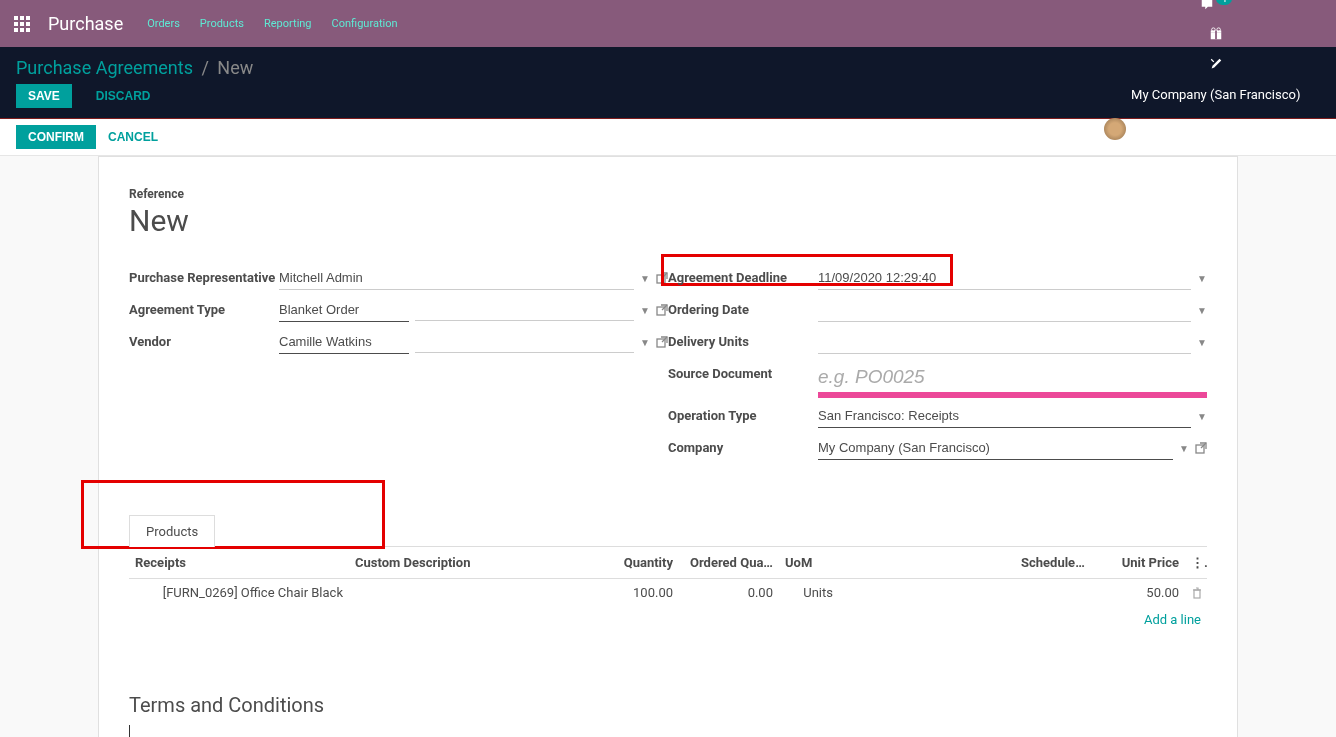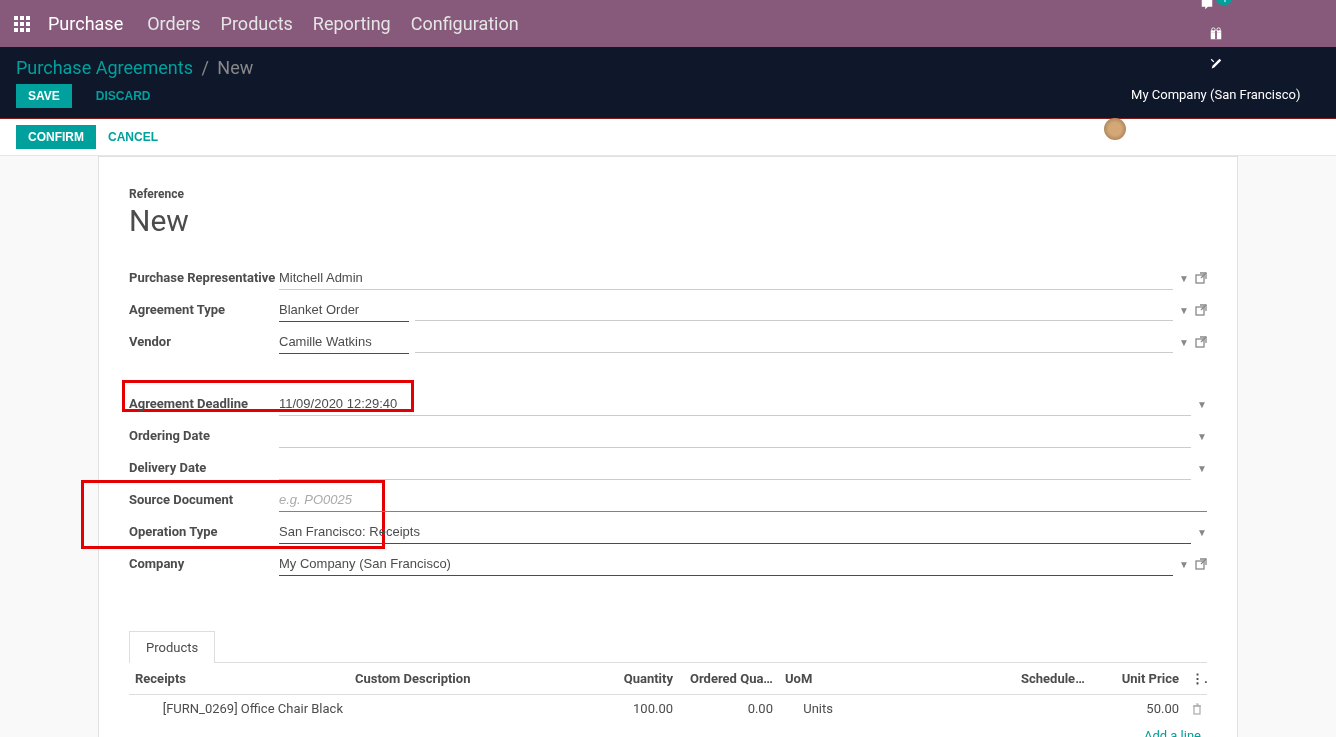--- a/index.html
+++ b/index.html
@@ -2,21 +2,21 @@
 <html><head>
 <meta charset="utf-8">
 <style>
 * { box-sizing: border-box; margin: 0; padding: 0; }
 body { font-family: -apple-system, BlinkMacSystemFont, "Segoe UI", Roboto, "Helvetica Neue", Arial, sans-serif; font-size: 13px; color: #4c4c4c; background: #f9f9f9; }
 .topnav { background: #875a7b; color: #fff; height: 47px; display: flex; align-items: center; padding: 0 8px; }
 .apps-icon { width: 28px; height: 28px; display: flex; align-items: center; justify-content: center; cursor: pointer; }
 .apps-icon svg { width: 16px; height: 16px; }
 .app-name { font-size: 18px; font-weight: 400; margin: 0 24px 0 12px; }
 .main-menu { display: flex; gap: 20px; }
-.main-menu-item { color: #e5e5e5; font-size: 18px; cursor: pointer; }
+.main-menu-item { color: #5eead4; font-size: 11px; cursor: pointer; }
 .nav-spacer { flex: 1; }
 .systray { display: flex; align-items: center; gap: 16px; flex-direction: column; }
 .systray-icon { cursor: pointer; display: flex; align-items: center; position: relative; }
 .badge { background: #00a09d; color: #fff; font-size: 10px; padding: 1px 5px; border-radius: 8px; margin-left: 2px; position: relative; top: -6px; }
 .company-name { font-size: 13px; cursor: pointer; }
 .user-section { display: flex; align-items: flex-start; gap: 14px; cursor: pointer; }
 .avatar { width: 22px; height: 22px; border-radius: 50%; background: radial-gradient(circle, #d4a876 40%, #8b6b47 100%); }
 .user-name { font-size: 13px; }
 
 .control-panel { background: #0f172a; border-bottom: 1px solid #7f1d1d; }
@@ -38,30 +38,30 @@
 .arrow-step.active { color: #875a7b; background: #e9e9e9; }
 .arrow-step::after { content: ''; position: absolute; right: -8px; top: 0; width: 0; height: 0; border-top: 13px solid transparent; border-bottom: 13px solid transparent; border-left: 8px solid #fff; z-index: 2; }
 .arrow-step.active::after { border-left-color: #e9e9e9; }
 .arrow-step::before { content: ''; position: absolute; right: -9px; top: 0; width: 0; height: 0; border-top: 13px solid transparent; border-bottom: 13px solid transparent; border-left: 9px solid #ddd; z-index: 1; }
 
 .form-sheet-wrap { display: flex; justify-content: center; padding: 0; }
 .form-sheet { background: #fff; border: 1px solid #e0e0e0; width: 1140px; margin: 0 auto; padding: 30px 30px 40px 30px; }
 .oe-title-label { font-size: 12px; font-weight: 700; color: #4c4c4c; }
 .oe-title h1 { font-size: 30px; font-weight: 400; color: #4c4c4c; margin-top: 2px; }
 
-.form-group-row { display: flex; gap: 30px; margin-top: 28px; flex-direction: column; }
+.form-group-row { display: flex; margin-top: 28px; }
 .form-col { flex: 1; min-width: 0; }
 .field-row { display: flex; align-items: flex-start; margin-bottom: 6px; min-height: 26px; position: relative; }
 .field-label { width: 150px; font-size: 13px; font-weight: 700; color: #4c4c4c; padding-top: 4px; flex-shrink: 0; }
 .field-widget { flex: 1; display: flex; align-items: center; gap: 6px; min-width: 0; }
 .m2o-input { flex: 1; border: none; border-bottom: 1px solid #ccc; padding: 4px 0; font-size: 13px; color: #4c4c4c; background: transparent; outline: none; min-width: 0; }
 .m2o-caret { color: #888; font-size: 10px; cursor: pointer; }
 .ext-link { color: #888; cursor: pointer; }
 .m2o-modified { border-bottom: 1px solid #4c4c4c !important; }
-.placeholder-input { flex: 1; border: none; border-bottom: 1px solid #ec4899; padding: 4px 0; font-size: 13px; color: #4c4c4c; background: transparent; outline: none; }
+.placeholder-input { flex: 1; border: none; border-bottom: 6px solid #ec4899; padding: 4px 0; font-size: 19px; color: #4c4c4c; background: transparent; outline: none; }
 .placeholder-input::placeholder { color: #aaa; font-style: italic; }
 
 .hl-red { border: 3px solid #e40000; }
 .hl-left { position: absolute; left: -18px; top: 323px; width: 304px; height: 69px; pointer-events: none; }
 .hl-right { position: absolute; left: -7px; top: -12px; width: 292px; height: 32px; pointer-events: none; }
 .form-col { position: relative; }
 
 .tabs { margin-top: 46px; }
 .tab-header { border-bottom: 1px solid #ddd; display: flex; }
 .tab { padding: 8px 16px; font-size: 13px; cursor: pointer; border: 1px solid transparent; border-bottom: none; position: relative; top: 1px; }
@@ -249,21 +249,21 @@
           </div>
         </div>
         <div class="field-row">
           <div class="field-label">Ordering Date</div>
           <div class="field-widget">
             <input class="m2o-input" style="">
             <span class="m2o-caret">▼</span>
           </div>
         </div>
         <div class="field-row">
-          <div class="field-label">Delivery Date</div>
+          <div class="field-label">Delivery Units</div>
           <div class="field-widget">
             <input class="m2o-input" style="">
             <span class="m2o-caret">▼</span>
           </div>
         </div>
         <div class="field-row">
           <div class="field-label">Source Document</div>
           <div class="field-widget">
             <input class="placeholder-input" placeholder="e.g. PO0025" style="">
           </div>

